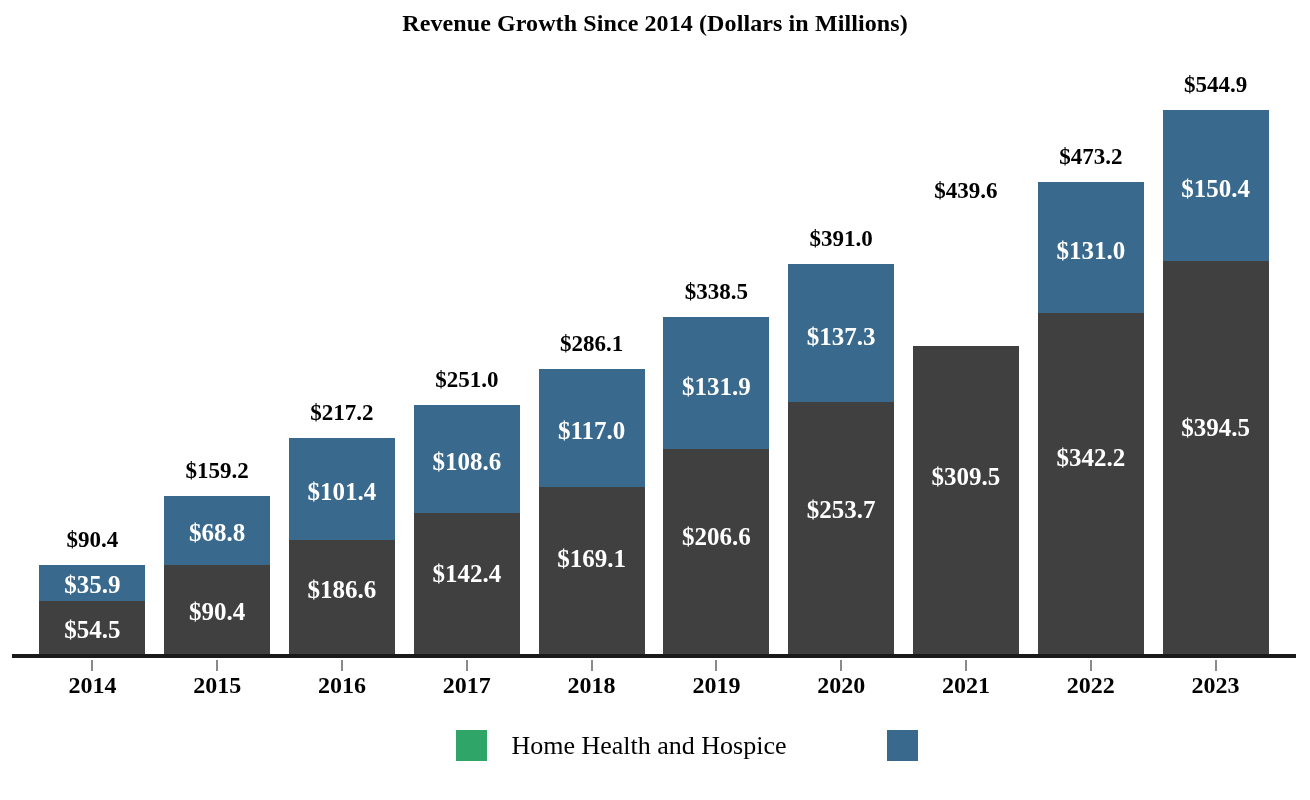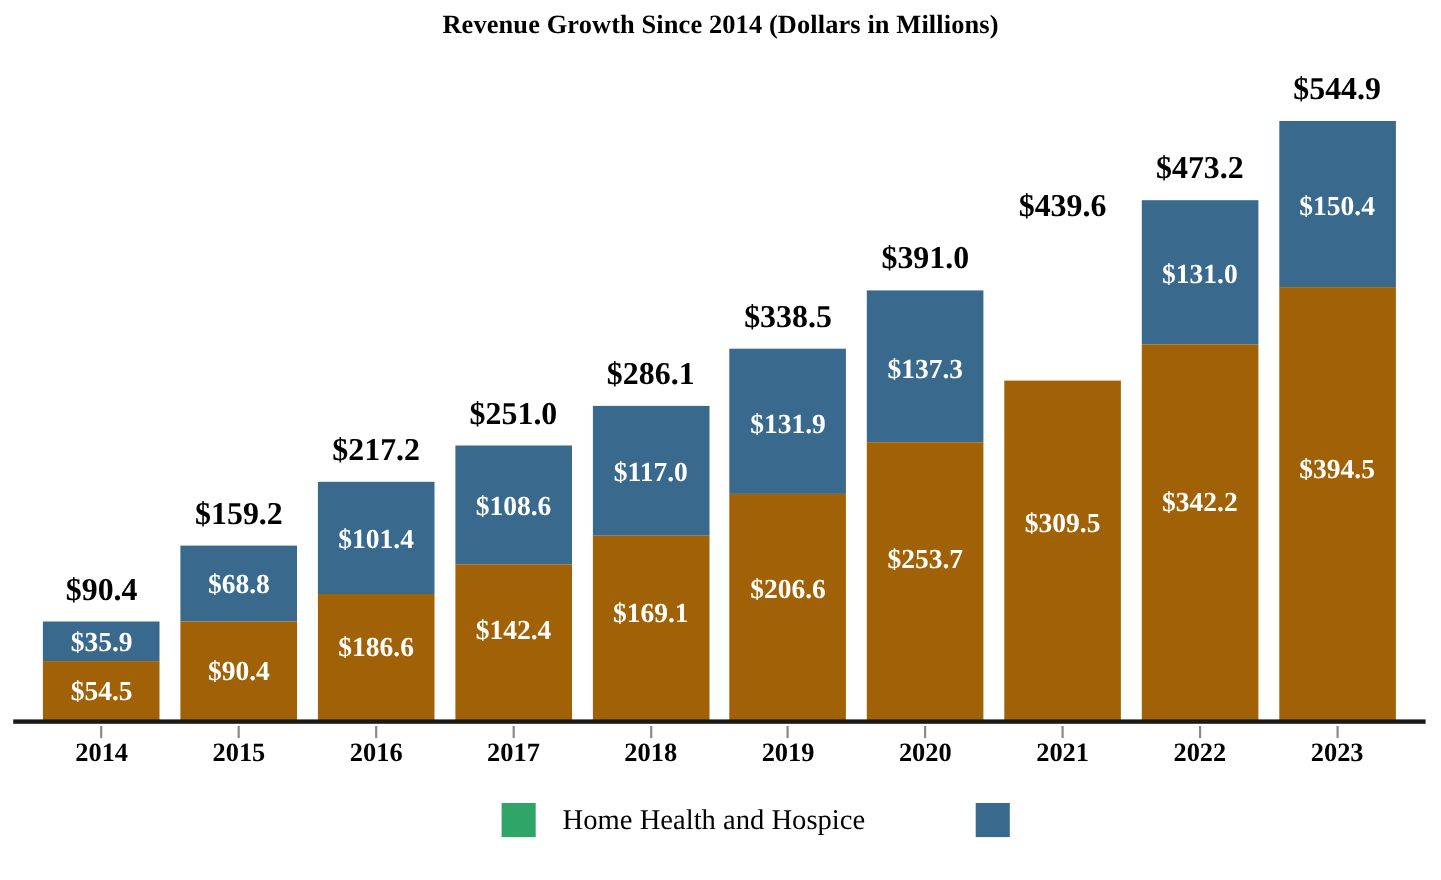--- a/index.html
+++ b/index.html
@@ -59,21 +59,21 @@
     transform: translateX(-50%);
     width: 106px;
   }
 
   .seg {
     position: relative;
     width: 100%;
     box-sizing: border-box;
   }
   .seg-senior  { background: #39698c; }
-  .seg-home    { background: #a16207; }
+  .seg-home    { background: #404040; }
 
   .seg-label {
     position: absolute;
     left: 0;
     width: 100%;
     text-align: center;
     color: #ffffff;
     font-size: 25px;
     font-weight: bold;
     font-family: "Liberation Serif", "DejaVu Serif", serif;
@@ -85,21 +85,21 @@
   
   .seg-home   .seg-label { top: 42%; transform: translateY(-50%); }
   
   .seg-home.short .seg-label { top: 50%; }
 
   .total-label {
     position: absolute;
     left: 0;
     width: 100%;
     text-align: center;
-    font-size: 29px;
+    font-size: 23px;
     font-weight: bold;
     font-family: "Liberation Serif", "DejaVu Serif", serif;
     color: #000000;
     white-space: nowrap;
     line-height: 1;
   }
 
   
   .axis-line {
     position: absolute;

